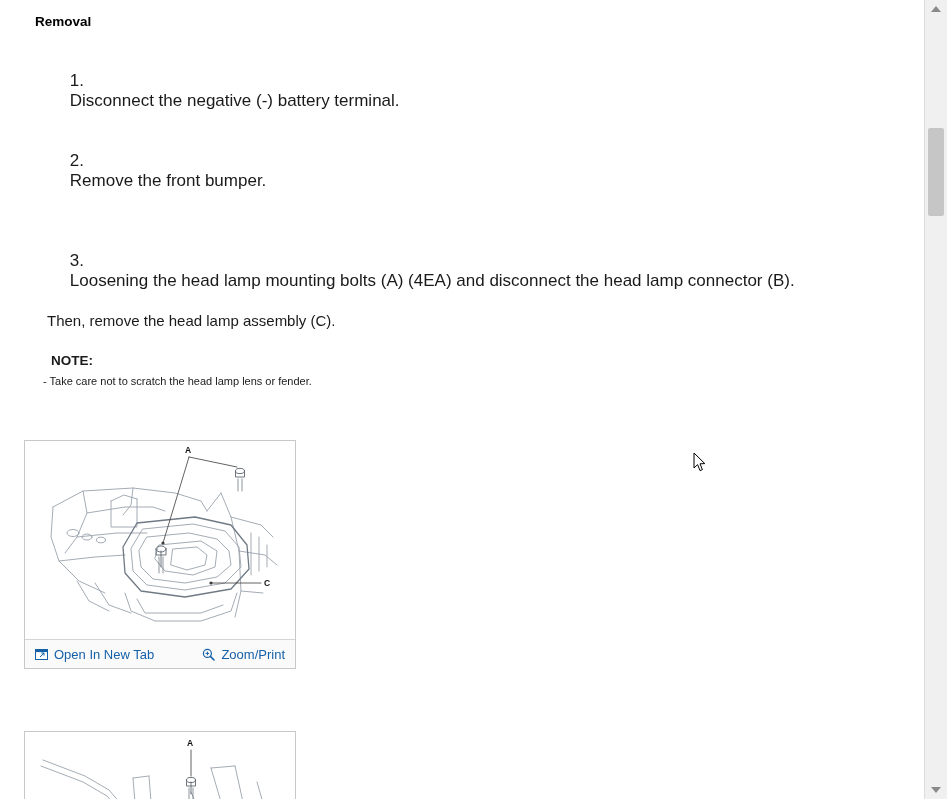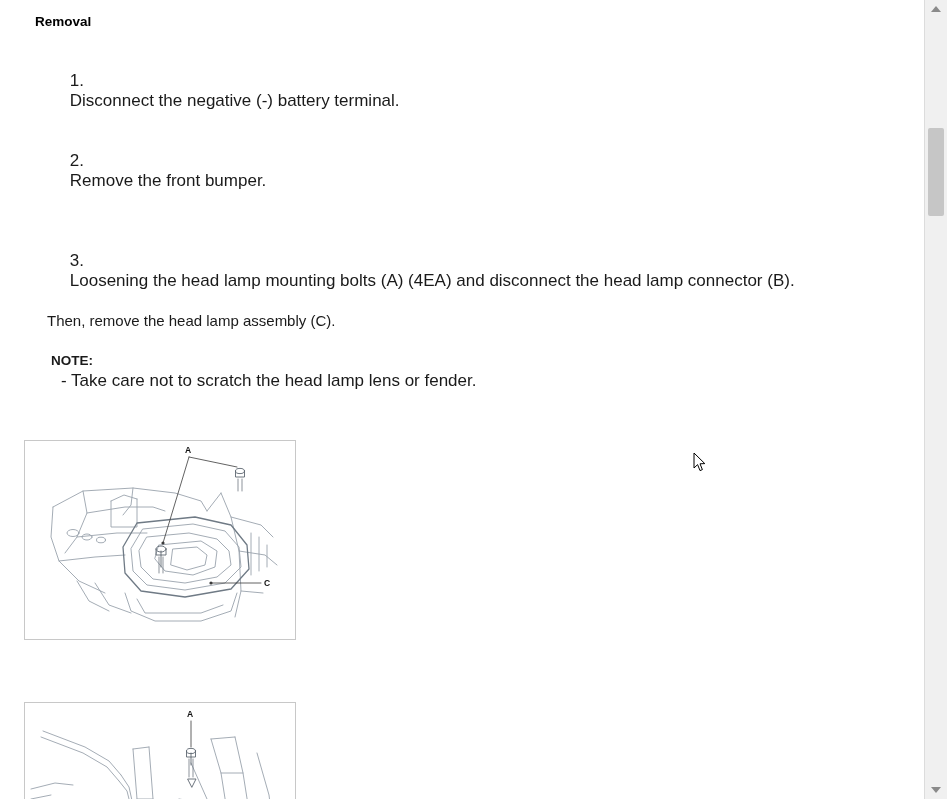--- a/index.html
+++ b/index.html
@@ -63,24 +63,23 @@
     margin-top: 20px;
     padding-left: 13px;
   }
   .note-title {
     font-weight: bold;
     font-size: 13.5px;
     line-height: 20px;
     margin-left: 16px;
   }
   .note-item {
-    font-size: 17px;
+    font-size: 11px;
     line-height: 20px;
     padding-left: 8px;
-    margin-left: 18px;
   }
 
   
   .figure {
     width: 270px;
     border: 1px solid #c8c8c8;
     background: #ffffff;
     margin-left: 2px;
     position: relative;
     box-sizing: content-box;
@@ -264,20 +263,43 @@
             <path d="M164 16 L138 102" stroke="#3a3a3a" stroke-width="0.8"></path>
             <path d="M164 16 L212 26" stroke="#3a3a3a" stroke-width="0.8"></path>
             <path d="M186 142 L236 142" stroke="#3a3a3a" stroke-width="0.8"></path>
             <circle cx="186" cy="142" r="1.6" fill="#3a3a3a" stroke="none"></circle>
             <circle cx="138" cy="102" r="1.6" fill="#3a3a3a" stroke="none"></circle>
           </g>
           <text x="160" y="12" font-family="Liberation Sans, sans-serif" font-size="8.5" fill="#111111" font-weight="bold">A</text>
           <text x="239" y="145" font-family="Liberation Sans, sans-serif" font-size="8.5" fill="#111111" font-weight="bold">C</text>
         </svg>
       </div>
+      <div class="figure-bar">
+        <div class="figure-link">
+          <span class="ico">
+            <svg width="13" height="13" viewBox="0 0 13 13" xmlns="http://www.w3.org/2000/svg">
+              <rect x="0.5" y="1.5" width="12" height="10" fill="#ffffff" stroke="#1660a8" stroke-width="1"></rect>
+              <rect x="0.5" y="1.5" width="12" height="2.6" fill="#1660a8"></rect>
+              <path d="M5 9 L9 5 M6.3 5 L9 5 L9 7.6" stroke="#1660a8" stroke-width="1" fill="none"></path>
+            </svg>
+          </span>
+          <span class="link-label">Open In New Tab</span>
+        </div>
+        <div class="bar-spacer"></div>
+        <div class="figure-link">
+          <span class="ico">
+            <svg width="13" height="13" viewBox="0 0 13 13" xmlns="http://www.w3.org/2000/svg">
+              <circle cx="5.4" cy="5.4" r="4" fill="none" stroke="#1660a8" stroke-width="1.2"></circle>
+              <path d="M8.4 8.4 L12 12" stroke="#1660a8" stroke-width="1.6" stroke-linecap="round"></path>
+              <path d="M3.6 5.4 H7.2 M5.4 3.6 V7.2" stroke="#1660a8" stroke-width="1"></path>
+            </svg>
+          </span>
+          <span class="link-label">Zoom/Print</span>
+        </div>
+      </div>
     </div>
 
     <div class="figure" id="figure-2">
       <div class="figure-img">
         <svg width="268" height="198" viewBox="0 0 268 198" xmlns="http://www.w3.org/2000/svg">
           <g fill="none" stroke="#9aa3ad" stroke-width="0.9" stroke-linejoin="round" stroke-linecap="round">
 
             <path d="M18 28 L60 44 L84 58 L96 72"></path>
             <path d="M16 34 L58 50 L82 64 L94 78"></path>
             <path d="M96 72 L104 84 L108 102"></path>

